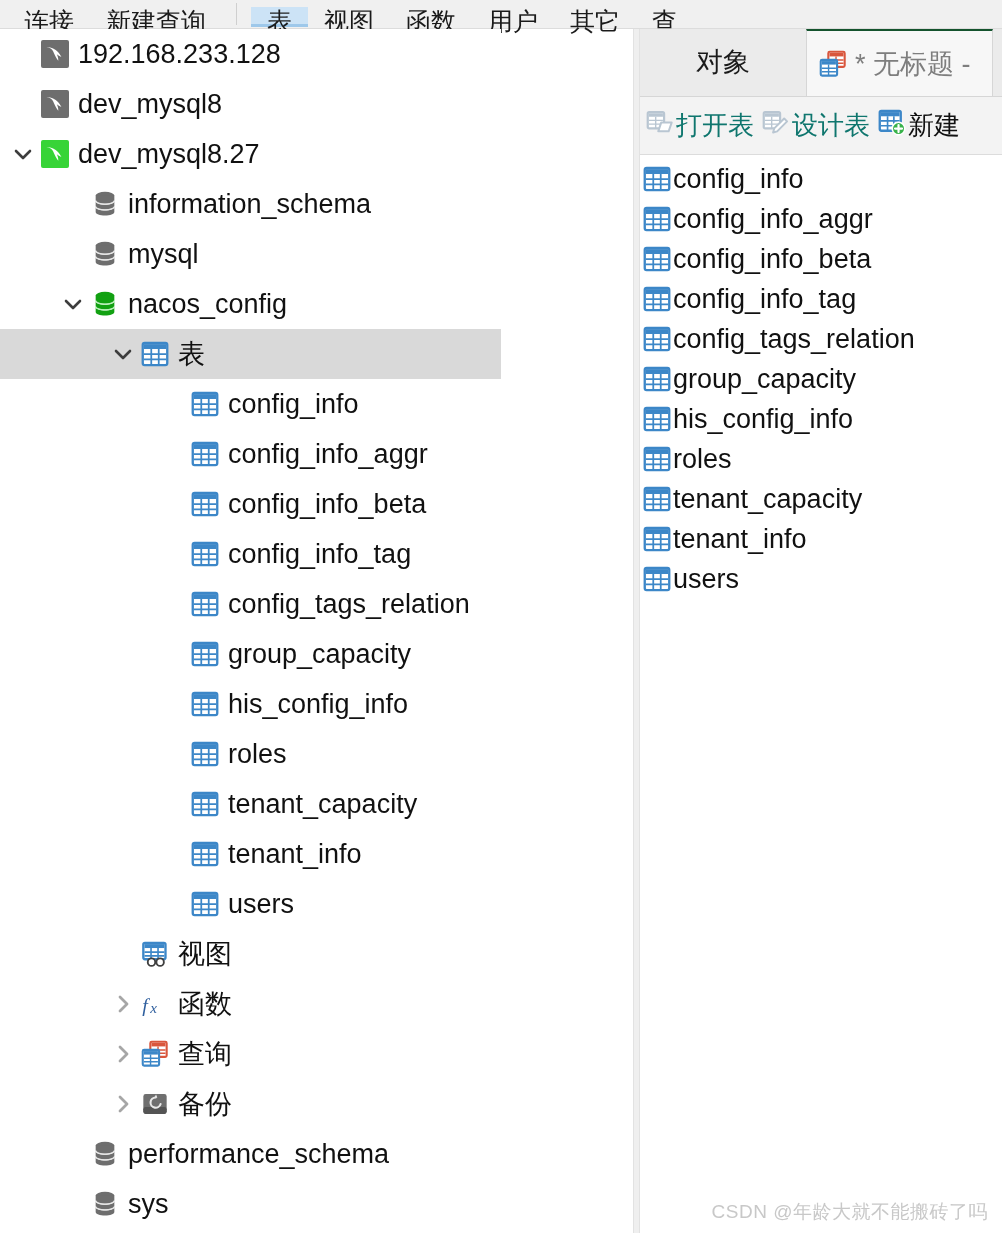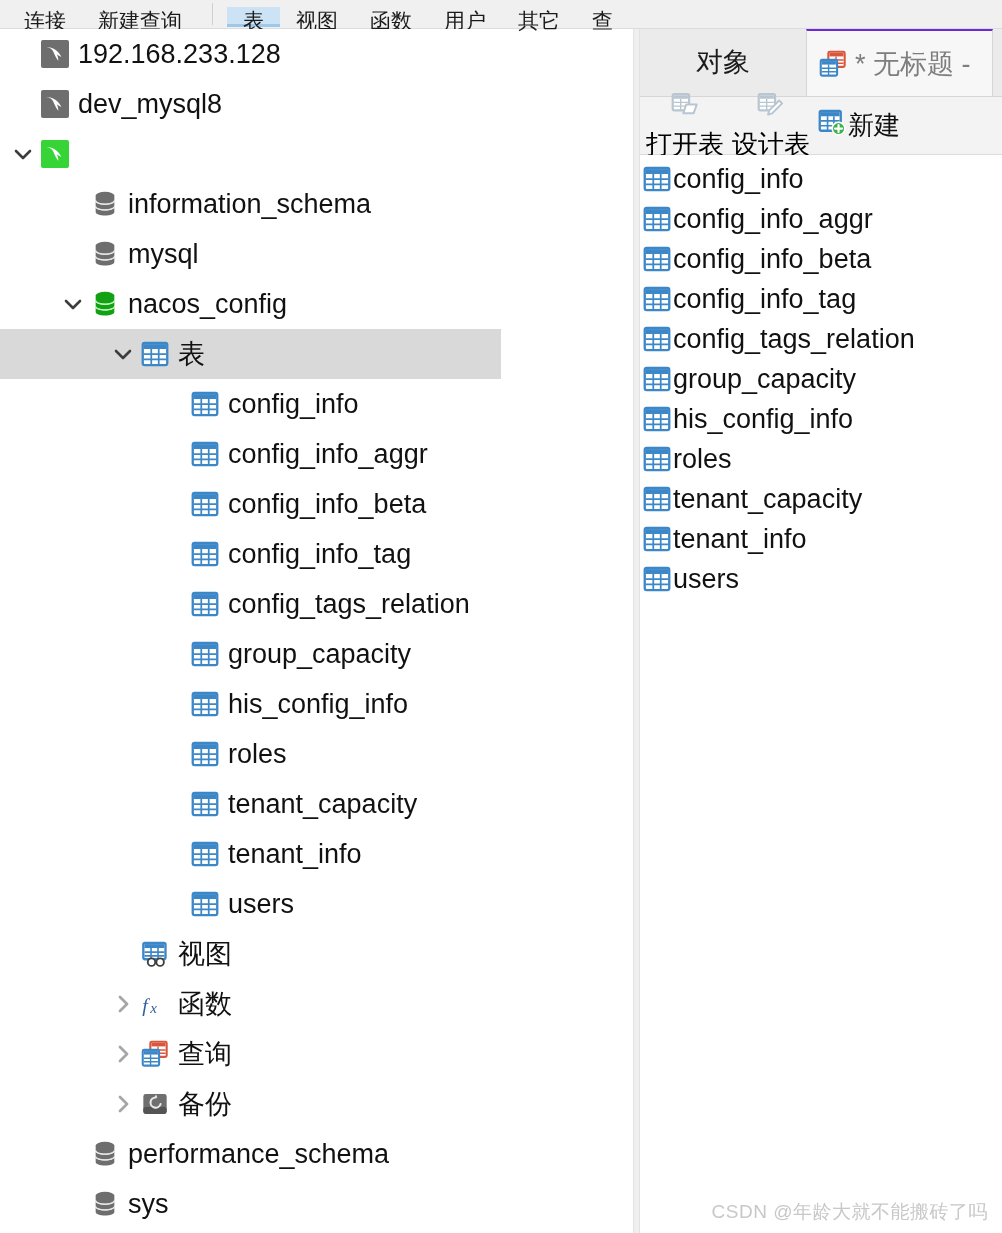--- a/index.html
+++ b/index.html
@@ -12,21 +12,21 @@
   #app{position:relative;width:1002px;height:1233px;}
 
   
   .toolbar{
     position:absolute;left:0;top:0;width:1002px;height:29px;
     background:#f0f0f0;border-bottom:1px solid #dcdcdc;
     display:flex;align-items:flex-end;box-sizing:border-box;
   }
   .tb-item{
     height:20px;line-height:28px;
-    padding:0 16px;font-size:21px;color:#1a1a1a;
+    padding:0 16px;font-size:25px;color:#1a1a1a;
     white-space:nowrap;box-sizing:border-box;
     position:relative;top:-1px;
   }
   .tb-item.first{padding-left:24px;}
   .tb-sep{
     width:1px;height:22px;background:#cfcfcf;margin:0 14px 3px 14px;
   }
   .tb-item.active{
     background:#cce3f6;
     box-shadow:inset 0 -3px 0 #9ec8ea;
@@ -87,37 +87,37 @@
     display:flex;align-items:flex-end;
     border-bottom:1px solid #d6d6d6;box-sizing:border-box;
   }
   .tab{
     height:68px;display:flex;align-items:center;justify-content:center;
     font-size:27px;color:#1a1a1a;white-space:nowrap;box-sizing:border-box;margin-top:40px;
   }
   .tab.obj{width:166px;}
   .tab.query{
     background:#f7f7f7;border:1px solid #d6d6d6;border-bottom:none;
-    border-top:2px solid #6d28d9;
+    border-top:2px solid #14532d;
     padding:0 21px 0 12px;height:67px;color:#7a7a7a;
     display:flex;gap:8px;align-items:center;
   }
   .tab.query .qtxt{color:#7e7e7e;font-size:27px;}
 
   .obj-toolbar{
     position:relative;height:58px;background:#f3f3f3;
     border-bottom:1px solid #dcdcdc;
     display:flex;align-items:center;box-sizing:border-box;
     padding-left:2px;
   }
   .ot-btn{
     display:flex;align-items:center;gap:2px;
     font-size:26px;white-space:nowrap;padding:0 4px;
   }
-  .ot-btn.disabled{color:#000000;flex-direction:column;}
+  .ot-btn.disabled{color:#0f766e;}
   .ot-btn.enabled{color:#111111;}
 
   .obj-list{
     position:relative;background:#ffffff;padding-top:4px;
     height:1077px;box-sizing:border-box;
   }
   .orow{
     height:40px;display:flex;align-items:center;
     font-size:27px;color:#111111;white-space:nowrap;
   }
@@ -182,20 +182,21 @@
             <path d="M5 9l7 7 7-7" stroke="#3d3d3d" stroke-width="2.6" fill="none" stroke-linecap="round" stroke-linejoin="round"></path>
           </svg>
         </span>
         <span class="ticon">
           <span class="ico-conn on">
             <svg viewBox="0 0 24 24" width="24" height="24" aria-hidden="true">
               <path fill="#ffffff" d="M3.5 5.2c4.2-.3 8.6 1.6 11.5 4.9 1.3 1.5 2.3 3.2 3.4 4.8-1.7-.6-3.3-1.5-4.6-2.7 1 2 1.6 4.2 1.5 6.5-1.6-1.7-2.7-3.8-3.6-5.9-.9-2.2-1.8-4.5-3.6-6.1C6.9 5.8 5.2 5.3 3.5 5.2z"></path>
             </svg>
           </span>
         </span>
+        <span class="tlabel">dev_mysql8.27</span>
       </div>
       <div class="trow">
         <span class="ind" style="width:58px"></span>
         <span class="twist empty"></span>
         <span class="ticon">
           <span>
             <svg class="ico-db" viewBox="0 0 24 24" aria-hidden="true">
               <ellipse cx="12" cy="4.6" rx="8" ry="3" fill="#6e6e6e"></ellipse>
               <path d="M4 4.6v4.2c0 1.7 3.6 3 8 3s8-1.3 8-3V4.6z" fill="#6e6e6e"></path>
               <path d="M4 9.6v4.2c0 1.7 3.6 3 8 3s8-1.3 8-3V9.6c0 1.7-3.6 3-8 3s-8-1.3-8-3z" fill="#6e6e6e"></path>

